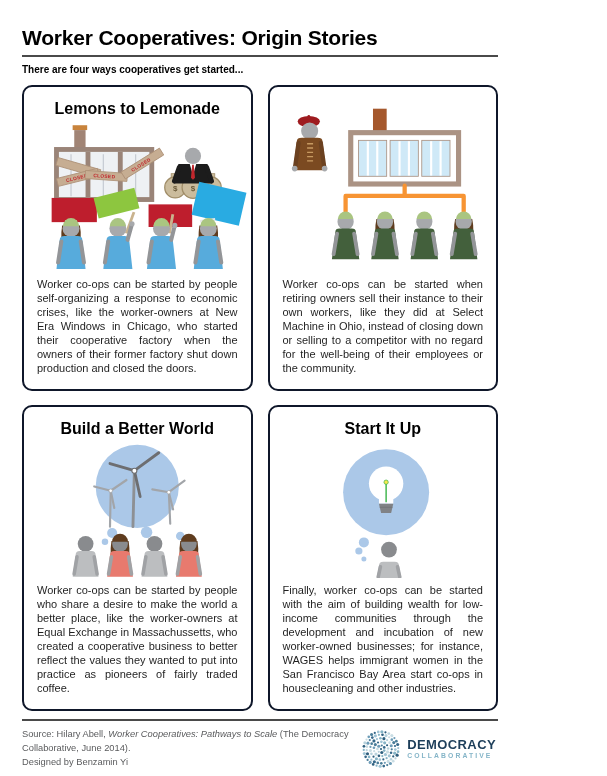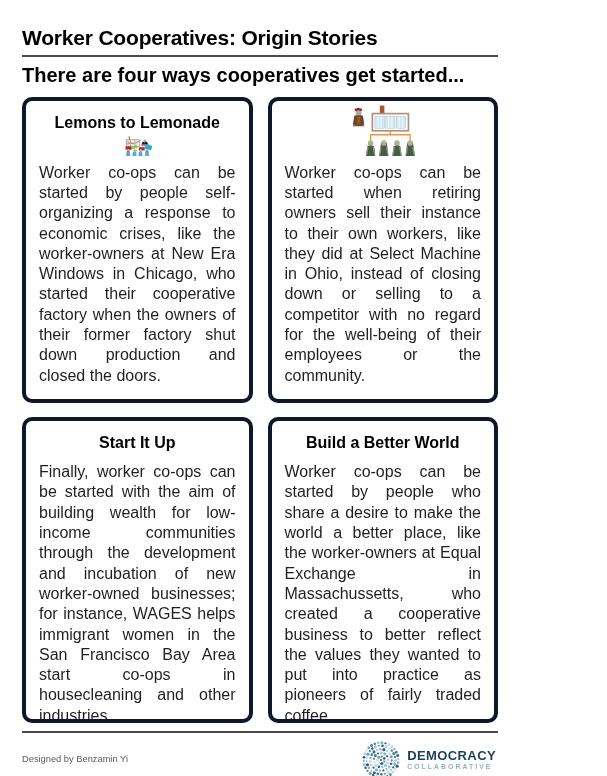--- a/index.html
+++ b/index.html
@@ -2,41 +2,41 @@
 <html><head>
 <meta charset="utf-8">
 <style>
   * { margin: 0; padding: 0; box-sizing: border-box; }
   html, body { width: 607px; height: 776px; background: #fff; overflow: hidden; }
   body { font-family: "Liberation Sans", "DejaVu Sans", sans-serif; color: #111; }
   .page { width: 520px; height: 776px; padding: 26px 22px 0 22px; }
 
   .page-title { font-size: 21px; font-weight: bold; letter-spacing: -0.2px; color: #000; }
   .title-rule { border: none; border-top: 2px solid #4a4a4a; margin: 5px 0 7px 0; }
-  .page-subtitle { font-size: 20px; font-weight: bold; color: #000; margin-bottom: 10px; }
+  .page-subtitle { font-size: 10px; font-weight: bold; color: #000; margin-bottom: 10px; }
 
   .grid {
     display: grid;
     grid-template-columns: 1fr 1fr;
     gap: 14px 15px;
   }
   .card {
-    border: 4px solid #0f172a;
+    border: 2px solid #0f172a;
     border-radius: 10px;
     height: 306px;
     display: flex;
     flex-direction: column;
     background: #fff;
     overflow: hidden;
   }
   .card-title { font-size: 16px; font-weight: bold; text-align: center; margin-top: 13px; color: #000; }
   .illo { flex: 1; min-height: 0; display: flex; align-items: flex-end; justify-content: center; padding: 4px 2px 6px 2px; }
   .illo svg { display: block; max-height: 100%; }
   .card-body {
-    font-size: 16px;
+    font-size: 11px;
     line-height: 1.27;
     text-align: justify;
     color: #1f1f1f;
     padding: 0 13px 13px 13px;
   }
 
   .footer-rule { border: none; border-top: 2px solid #4a4a4a; margin: 8px 0 0 0; }
   .footer { display: flex; align-items: center; padding-top: 7px; }
   .footer-text { flex: 1; font-size: 9.3px; line-height: 1.5; color: #5a5b5d; }
   .logo { display: flex; align-items: center; gap: 6px; padding-right: 2px; }
@@ -247,20 +247,94 @@
               <line x1="-10" y1="14" x2="-14" y2="38" stroke="#939598" stroke-width="4.5" stroke-linecap="round"></line>
               <line x1="10" y1="14" x2="14" y2="38" stroke="#939598" stroke-width="4.5" stroke-linecap="round"></line>
             </g>
           </g>
         </svg>
       </div>
       <div class="card-body">Worker co-ops can be started when retiring owners sell their instance to their own workers, like they did at Select Machine in Ohio, instead of closing down or selling to a competitor with no regard for the well-being of their employees or the community.</div>
     </div>
 
     <div class="card">
+      <div class="card-title">Build a Better World</div>
+      <div class="illo">
+        <svg width="254" height="186" viewBox="0 0 260 190">
+          <circle cx="130" cy="62" r="58" fill="#abc8e8"></circle>
+
+          <g>
+            <g stroke="#a2a5a9" stroke-linecap="round">
+              <line x1="92" y1="118" x2="93" y2="68" stroke-width="3"></line>
+              <line x1="93" y1="68" x2="115" y2="53" stroke-width="3"></line>
+              <line x1="93" y1="68" x2="70" y2="62" stroke-width="3"></line>
+              <line x1="93" y1="68" x2="98" y2="92" stroke-width="3"></line>
+            </g>
+            <circle cx="93" cy="68" r="2.5" fill="#fff" stroke="#a2a5a9"></circle>
+            <g stroke="#a2a5a9" stroke-linecap="round">
+              <line x1="176" y1="114" x2="174" y2="70" stroke-width="3"></line>
+              <line x1="174" y1="70" x2="196" y2="54" stroke-width="3"></line>
+              <line x1="174" y1="70" x2="151" y2="66" stroke-width="3"></line>
+              <line x1="174" y1="70" x2="180" y2="94" stroke-width="3"></line>
+            </g>
+            <circle cx="174" cy="70" r="2.5" fill="#fff" stroke="#a2a5a9"></circle>
+            <g stroke="#6d6e71" stroke-linecap="round">
+              <line x1="124" y1="118" x2="126" y2="40" stroke-width="4" stroke="#8d9094"></line>
+              <line x1="126" y1="40" x2="160" y2="15" stroke-width="4"></line>
+              <line x1="126" y1="40" x2="92" y2="30" stroke-width="4"></line>
+              <line x1="126" y1="40" x2="134" y2="76" stroke-width="4"></line>
+            </g>
+            <circle cx="126" cy="40" r="3.5" fill="#fff" stroke="#6d6e71" stroke-width="1.5"></circle>
+          </g>
+
+          <g fill="#abc8e8">
+            <circle cx="95" cy="127" r="7"></circle>
+            <circle cx="85" cy="139" r="4.5"></circle>
+            <circle cx="143" cy="126" r="8"></circle>
+            <circle cx="153" cy="139" r="5"></circle>
+            <circle cx="190" cy="131" r="6"></circle>
+            <circle cx="199" cy="142" r="4"></circle>
+          </g>
+
+          <g transform="translate(0,132)">
+            <g transform="translate(58,0)">
+              <circle cx="0" cy="10" r="11" fill="#898b8e"></circle>
+              <path d="M-14,26 Q-14,20 -8,20 L8,20 Q14,20 14,26 L18,56 L-18,56 Z" fill="#bcbec0"></path>
+              <line x1="-12" y1="28" x2="-16" y2="52" stroke="#a0a2a5" stroke-width="5" stroke-linecap="round"></line>
+              <line x1="12" y1="28" x2="16" y2="52" stroke="#a0a2a5" stroke-width="5" stroke-linecap="round"></line>
+            </g>
+            <g transform="translate(106,0)">
+              <path d="M-12,6 Q-15,26 -10,36 L10,36 Q15,26 12,6 Z" fill="#5f3c1e"></path>
+              <circle cx="0" cy="10" r="11" fill="#898b8e"></circle>
+              <path d="M-11,7 A11 11 0 0 1 11,7 Z" fill="#5f3c1e"></path>
+              <path d="M-14,26 Q-14,20 -8,20 L8,20 Q14,20 14,26 L18,56 L-18,56 Z" fill="#e87a6e"></path>
+              <line x1="-12" y1="28" x2="-16" y2="52" stroke="#a0a2a5" stroke-width="5" stroke-linecap="round"></line>
+              <line x1="12" y1="28" x2="16" y2="52" stroke="#a0a2a5" stroke-width="5" stroke-linecap="round"></line>
+            </g>
+            <g transform="translate(154,0)">
+              <circle cx="0" cy="10" r="11" fill="#898b8e"></circle>
+              <path d="M-14,26 Q-14,20 -8,20 L8,20 Q14,20 14,26 L18,56 L-18,56 Z" fill="#bcbec0"></path>
+              <line x1="-12" y1="28" x2="-16" y2="52" stroke="#a0a2a5" stroke-width="5" stroke-linecap="round"></line>
+              <line x1="12" y1="28" x2="16" y2="52" stroke="#a0a2a5" stroke-width="5" stroke-linecap="round"></line>
+            </g>
+            <g transform="translate(202,0)">
+              <path d="M-12,6 Q-15,26 -10,36 L10,36 Q15,26 12,6 Z" fill="#5f3c1e"></path>
+              <circle cx="0" cy="10" r="11" fill="#898b8e"></circle>
+              <path d="M-11,7 A11 11 0 0 1 11,7 Z" fill="#5f3c1e"></path>
+              <path d="M-14,26 Q-14,20 -8,20 L8,20 Q14,20 14,26 L18,56 L-18,56 Z" fill="#e87a6e"></path>
+              <line x1="-12" y1="28" x2="-16" y2="52" stroke="#a0a2a5" stroke-width="5" stroke-linecap="round"></line>
+              <line x1="12" y1="28" x2="16" y2="52" stroke="#a0a2a5" stroke-width="5" stroke-linecap="round"></line>
+            </g>
+          </g>
+        </svg>
+      </div>
+      <div class="card-body">Worker co-ops can be started by people who share a desire to make the world a better place, like the worker-owners at Equal Exchange in Massachussetts, who created a cooperative business to better reflect the values they wanted to put into practice as pioneers of fairly traded coffee.</div>
+    </div>
+
+    <div class="card">
       <div class="card-title">Start It Up</div>
       <div class="illo">
         <svg width="254" height="186" viewBox="0 0 260 190">
           <circle cx="134" cy="70" r="60" fill="#abc8e8"></circle>
 
           <g>
             <circle cx="134" cy="58" r="24" fill="#ffffff"></circle>
             <rect x="124" y="74" width="20" height="12" fill="#ffffff"></rect>
             <path d="M124,86 L144,86 L141,99 L127,99 Z" fill="#808285"></path>
             <line x1="125" y1="91" x2="143" y2="91" stroke="#6d6e71" stroke-width="1"></line>
@@ -278,99 +352,26 @@
             <circle cx="0" cy="0" r="11" fill="#898b8e"></circle>
             <path d="M-14,23 Q-14,17 -8,17 L8,17 Q14,17 14,23 L17,40 L-17,40 Z" fill="#bcbec0"></path>
             <line x1="-12" y1="24" x2="-15" y2="38" stroke="#a0a2a5" stroke-width="5" stroke-linecap="round"></line>
             <line x1="12" y1="24" x2="15" y2="38" stroke="#a0a2a5" stroke-width="5" stroke-linecap="round"></line>
           </g>
         </svg>
       </div>
       <div class="card-body">Finally, worker co-ops can be started  with the aim of building wealth for low-income communities through the development and incubation of new worker-owned businesses; for instance, WAGES helps immigrant women in the San Francisco Bay Area start co-ops in housecleaning and other industries.</div>
     </div>
 
-    <div class="card">
-      <div class="card-title">Build a Better World</div>
-      <div class="illo">
-        <svg width="254" height="186" viewBox="0 0 260 190">
-          <circle cx="130" cy="62" r="58" fill="#abc8e8"></circle>
-
-          <g>
-            <g stroke="#a2a5a9" stroke-linecap="round">
-              <line x1="92" y1="118" x2="93" y2="68" stroke-width="3"></line>
-              <line x1="93" y1="68" x2="115" y2="53" stroke-width="3"></line>
-              <line x1="93" y1="68" x2="70" y2="62" stroke-width="3"></line>
-              <line x1="93" y1="68" x2="98" y2="92" stroke-width="3"></line>
-            </g>
-            <circle cx="93" cy="68" r="2.5" fill="#fff" stroke="#a2a5a9"></circle>
-            <g stroke="#a2a5a9" stroke-linecap="round">
-              <line x1="176" y1="114" x2="174" y2="70" stroke-width="3"></line>
-              <line x1="174" y1="70" x2="196" y2="54" stroke-width="3"></line>
-              <line x1="174" y1="70" x2="151" y2="66" stroke-width="3"></line>
-              <line x1="174" y1="70" x2="180" y2="94" stroke-width="3"></line>
-            </g>
-            <circle cx="174" cy="70" r="2.5" fill="#fff" stroke="#a2a5a9"></circle>
-            <g stroke="#6d6e71" stroke-linecap="round">
-              <line x1="124" y1="118" x2="126" y2="40" stroke-width="4" stroke="#8d9094"></line>
-              <line x1="126" y1="40" x2="160" y2="15" stroke-width="4"></line>
-              <line x1="126" y1="40" x2="92" y2="30" stroke-width="4"></line>
-              <line x1="126" y1="40" x2="134" y2="76" stroke-width="4"></line>
-            </g>
-            <circle cx="126" cy="40" r="3.5" fill="#fff" stroke="#6d6e71" stroke-width="1.5"></circle>
-          </g>
-
-          <g fill="#abc8e8">
-            <circle cx="95" cy="127" r="7"></circle>
-            <circle cx="85" cy="139" r="4.5"></circle>
-            <circle cx="143" cy="126" r="8"></circle>
-            <circle cx="153" cy="139" r="5"></circle>
-            <circle cx="190" cy="131" r="6"></circle>
-            <circle cx="199" cy="142" r="4"></circle>
-          </g>
-
-          <g transform="translate(0,132)">
-            <g transform="translate(58,0)">
-              <circle cx="0" cy="10" r="11" fill="#898b8e"></circle>
-              <path d="M-14,26 Q-14,20 -8,20 L8,20 Q14,20 14,26 L18,56 L-18,56 Z" fill="#bcbec0"></path>
-              <line x1="-12" y1="28" x2="-16" y2="52" stroke="#a0a2a5" stroke-width="5" stroke-linecap="round"></line>
-              <line x1="12" y1="28" x2="16" y2="52" stroke="#a0a2a5" stroke-width="5" stroke-linecap="round"></line>
-            </g>
-            <g transform="translate(106,0)">
-              <path d="M-12,6 Q-15,26 -10,36 L10,36 Q15,26 12,6 Z" fill="#5f3c1e"></path>
-              <circle cx="0" cy="10" r="11" fill="#898b8e"></circle>
-              <path d="M-11,7 A11 11 0 0 1 11,7 Z" fill="#5f3c1e"></path>
-              <path d="M-14,26 Q-14,20 -8,20 L8,20 Q14,20 14,26 L18,56 L-18,56 Z" fill="#e87a6e"></path>
-              <line x1="-12" y1="28" x2="-16" y2="52" stroke="#a0a2a5" stroke-width="5" stroke-linecap="round"></line>
-              <line x1="12" y1="28" x2="16" y2="52" stroke="#a0a2a5" stroke-width="5" stroke-linecap="round"></line>
-            </g>
-            <g transform="translate(154,0)">
-              <circle cx="0" cy="10" r="11" fill="#898b8e"></circle>
-              <path d="M-14,26 Q-14,20 -8,20 L8,20 Q14,20 14,26 L18,56 L-18,56 Z" fill="#bcbec0"></path>
-              <line x1="-12" y1="28" x2="-16" y2="52" stroke="#a0a2a5" stroke-width="5" stroke-linecap="round"></line>
-              <line x1="12" y1="28" x2="16" y2="52" stroke="#a0a2a5" stroke-width="5" stroke-linecap="round"></line>
-            </g>
-            <g transform="translate(202,0)">
-              <path d="M-12,6 Q-15,26 -10,36 L10,36 Q15,26 12,6 Z" fill="#5f3c1e"></path>
-              <circle cx="0" cy="10" r="11" fill="#898b8e"></circle>
-              <path d="M-11,7 A11 11 0 0 1 11,7 Z" fill="#5f3c1e"></path>
-              <path d="M-14,26 Q-14,20 -8,20 L8,20 Q14,20 14,26 L18,56 L-18,56 Z" fill="#e87a6e"></path>
-              <line x1="-12" y1="28" x2="-16" y2="52" stroke="#a0a2a5" stroke-width="5" stroke-linecap="round"></line>
-              <line x1="12" y1="28" x2="16" y2="52" stroke="#a0a2a5" stroke-width="5" stroke-linecap="round"></line>
-            </g>
-          </g>
-        </svg>
-      </div>
-      <div class="card-body">Worker co-ops can be started by people who share a desire to make the world a better place, like the worker-owners at Equal Exchange in Massachussetts, who created a cooperative business to better reflect the values they wanted to put into practice as pioneers of fairly traded coffee.</div>
-    </div>
-
   </div>
 
   <hr class="footer-rule">
   <div class="footer">
     <div class="footer-text">
+      <div><span>Source: Hilary Abell, </span><i>Worker Cooperatives: Pathways to Scale</i><span> (The Democracy Collaborative, June 2014).</span></div>
       <div>Designed by Benzamin Yi</div>
     </div>
     <div class="logo">
       <svg width="40" height="40" viewBox="0 0 38 38">
           <g id="logo-dots">
             <circle cx="19.00" cy="19.00" r="1.05" fill="#2e5f7e"></circle>
             <circle cx="22.06" cy="20.48" r="1.27" fill="#86b4c6"></circle>
             <circle cx="19.75" cy="22.32" r="1.49" fill="#2e5f7e"></circle>
             <circle cx="16.88" cy="21.66" r="1.05" fill="#b8d2dc"></circle>
             <circle cx="15.60" cy="19.00" r="1.27" fill="#c9dde4"></circle>

